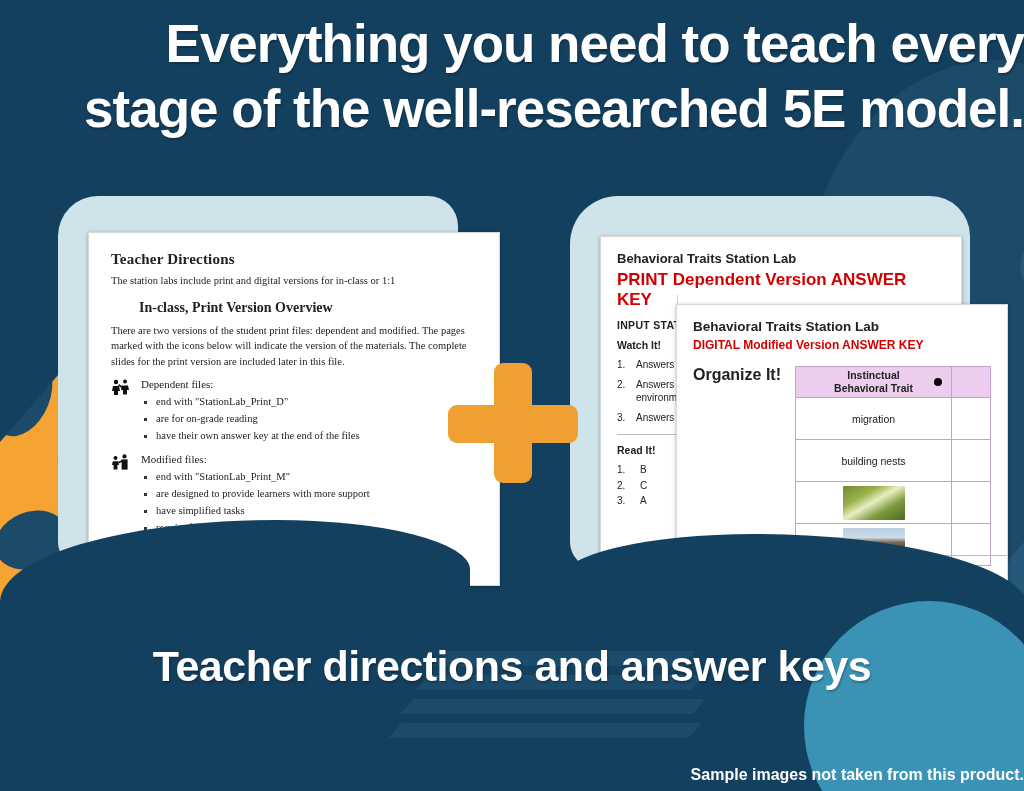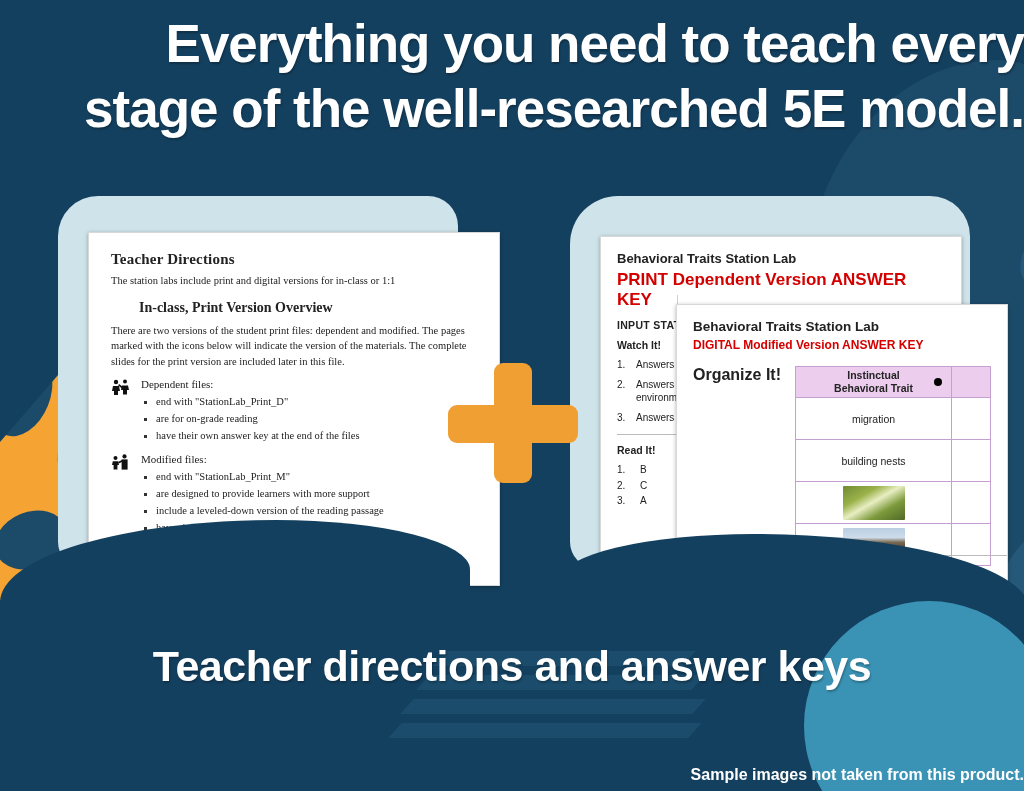--- a/index.html
+++ b/index.html
@@ -251,21 +251,20 @@
           <circle cx="13.5" cy="2.4" r="2.1" fill="#111"></circle>
           <rect x="10.6" y="5.4" width="6" height="10.2" fill="#111"></rect>
           <path d="M7 8 L11 6 L11.8 7.6 L7.8 9.6 Z" fill="#111"></path>
         </svg>
       </span>
       <div>
         <div class="lbl">Modified files:</div>
         <ul class="bullets">
           <li>end with "StationLab_Print_M"</li>
           <li>are designed to provide learners with more support</li>
-          <li>include a leveled-down version of the reading passage</li>
           <li>have simplified tasks</li>
           <li>require fewer stations as seen on the answer sheet</li>
           <li>provide a vocabulary word bank for the Assess It! Station</li>
           <li>have their own answer key at the end of the files</li>
         </ul>
       </div>
     </div>
 
   </div>
 </div>

